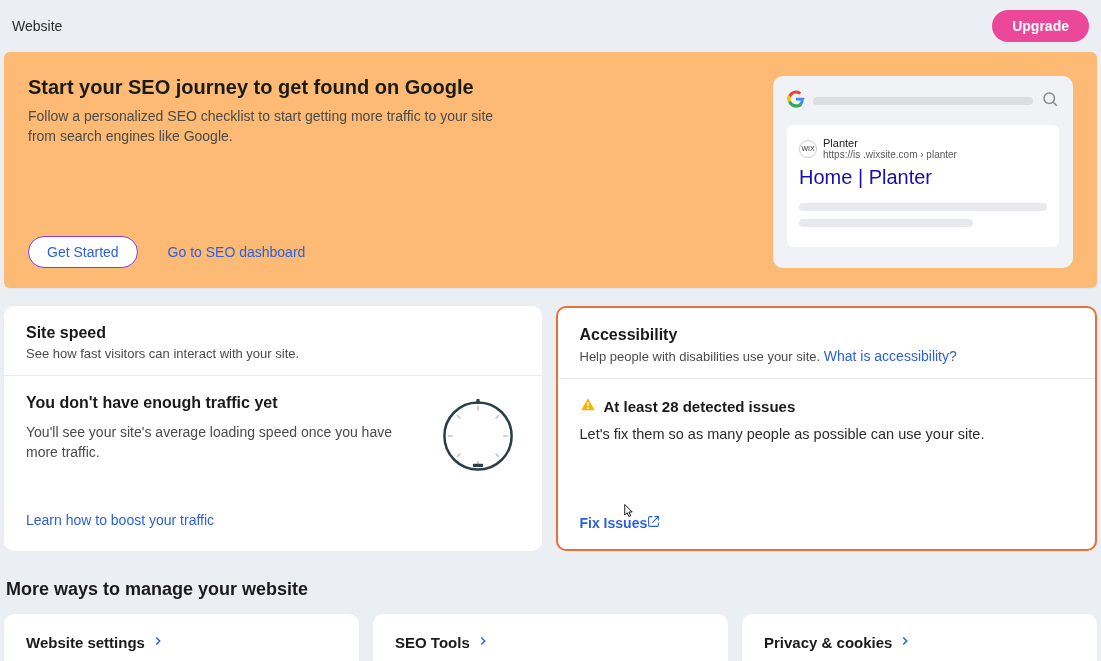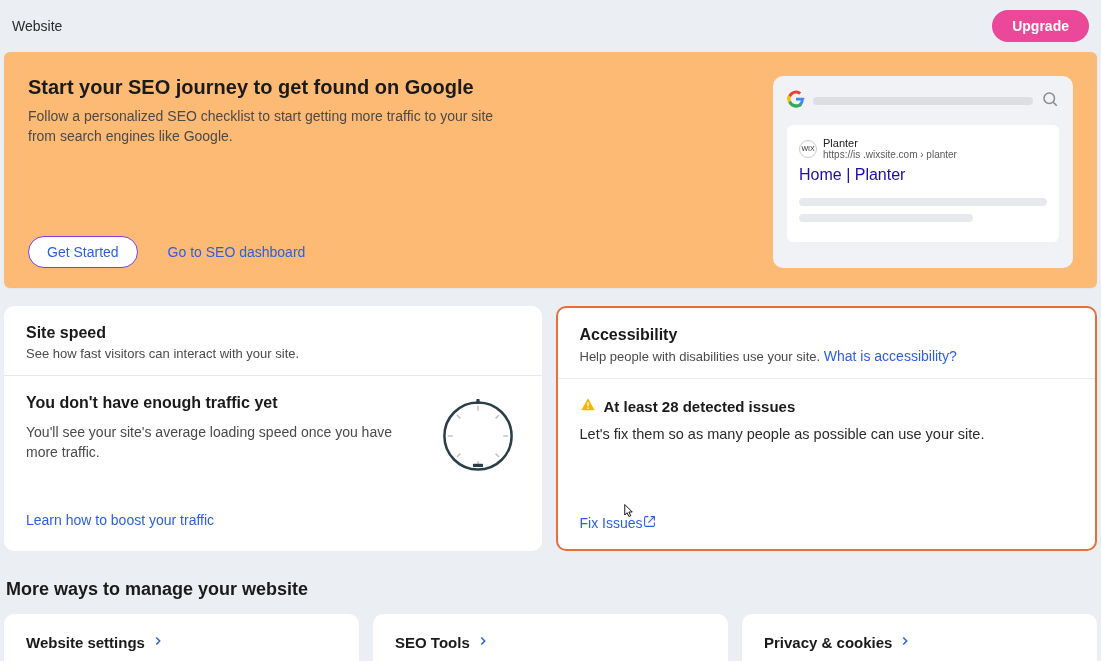--- a/index.html
+++ b/index.html
@@ -81,41 +81,41 @@
       padding: 12px;
     }
     .serp-site-row { display: flex; gap: 6px; align-items: center; margin-bottom: 6px; }
     .serp-favicon {
       width: 18px; height: 18px; border-radius: 50%;
       border: 1px solid #ccc; display: flex; align-items: center; justify-content: center;
       font-size: 7px; color: #333;
     }
     .serp-sitename { font-size: 11px; color: #222; }
     .serp-siteurl { font-size: 10px; color: #5a5a5a; }
-    .serp-title { color: #1A0DAB; font-size: 16px; margin-bottom: 14px; }
+    .serp-title { color: #1A0DAB; font-size: 20px; margin-bottom: 14px; }
     .serp-line { height: 8px; background: #E8E9EC; border-radius: 4px; margin-bottom: 8px; }
     .serp-line.short { width: 70%; }
     .row-cards { display: flex; gap: 14px; margin-top: 18px; }
     .half-card { flex: 1; background: #fff; border-radius: 10px; overflow: hidden; }
     .half-header { padding: 18px 22px 14px 22px; border-bottom: 1px solid #EAEAEA; }
     .half-title { font-size: 16px; font-weight: 700; margin-bottom: 4px; }
     .half-sub { font-size: 13px; color: #4A4A4A; }
     .half-body { padding: 18px 22px 20px 22px; min-height: 170px; position: relative; }
     .speed-body { display: flex; gap: 20px; }
     .speed-text { flex: 1; }
     .speed-htitle { font-size: 16px; font-weight: 700; margin-bottom: 10px; }
     .speed-desc { font-size: 14px; color: #4A4A4A; line-height: 1.45; }
     .gauge { width: 84px; height: 84px; position: relative; flex-shrink: 0; }
     .gauge svg { width: 100%; height: 100%; }
     .bottom-link { position: absolute; bottom: 18px; left: 22px; color: #2B5FDD; font-size: 14px; cursor: pointer; display: flex; align-items: center; gap: 6px; }
     .acc-card { border: 2px solid #E86F3A; }
     .acc-issue-row { display: flex; align-items: center; gap: 8px; margin-bottom: 10px; }
     .acc-issue-title { font-size: 15px; font-weight: 700; }
     .acc-desc { font-size: 14.5px; color: #2B2B2B; }
-    .fix-link { display: flex; align-items: center; gap: 0; }
+    .fix-link { display: flex; align-items: center; gap: 0; font-weight: bold; }
     .cursor {
       position: absolute; bottom: 6px; left: 38px;
     }
     .more-title { font-size: 18px; font-weight: 700; margin: 28px 2px 14px 2px; }
     .more-row { display: flex; gap: 14px; }
     .more-card {
       flex: 1; background: #fff; border-radius: 10px; padding: 20px 22px;
       display: flex; align-items: center; justify-content: flex-start; gap: 6px;
       cursor: pointer;
     }

